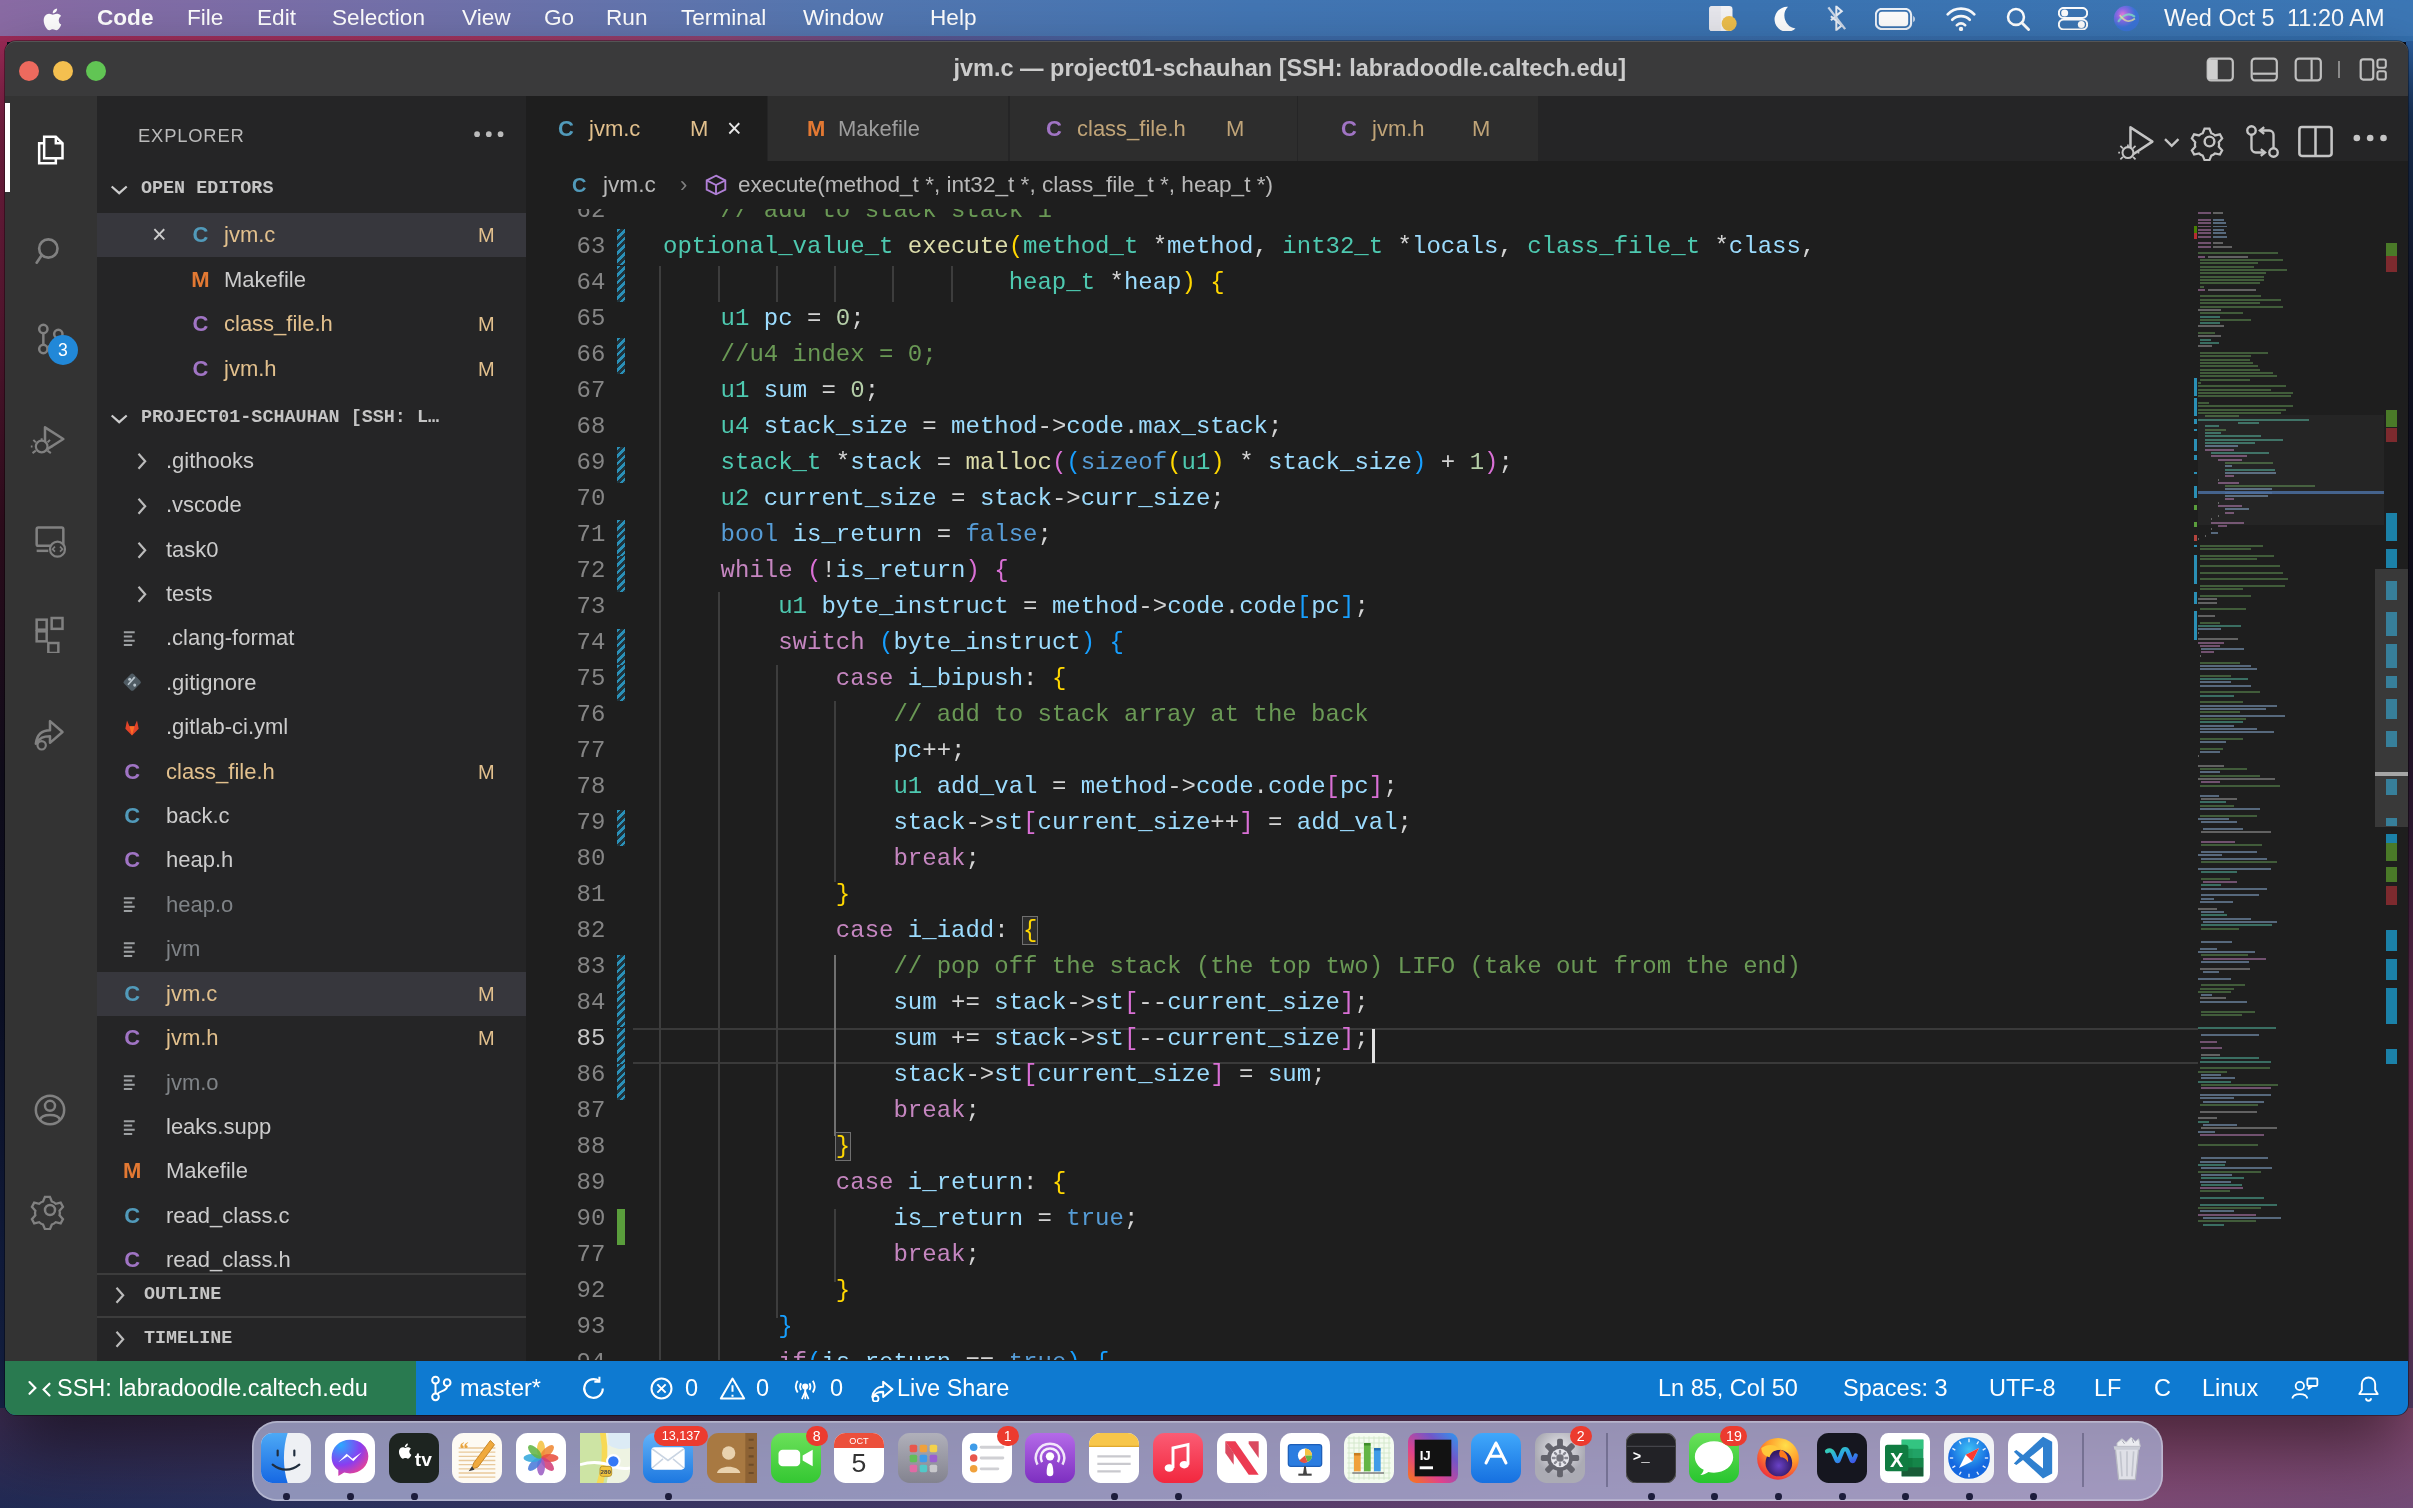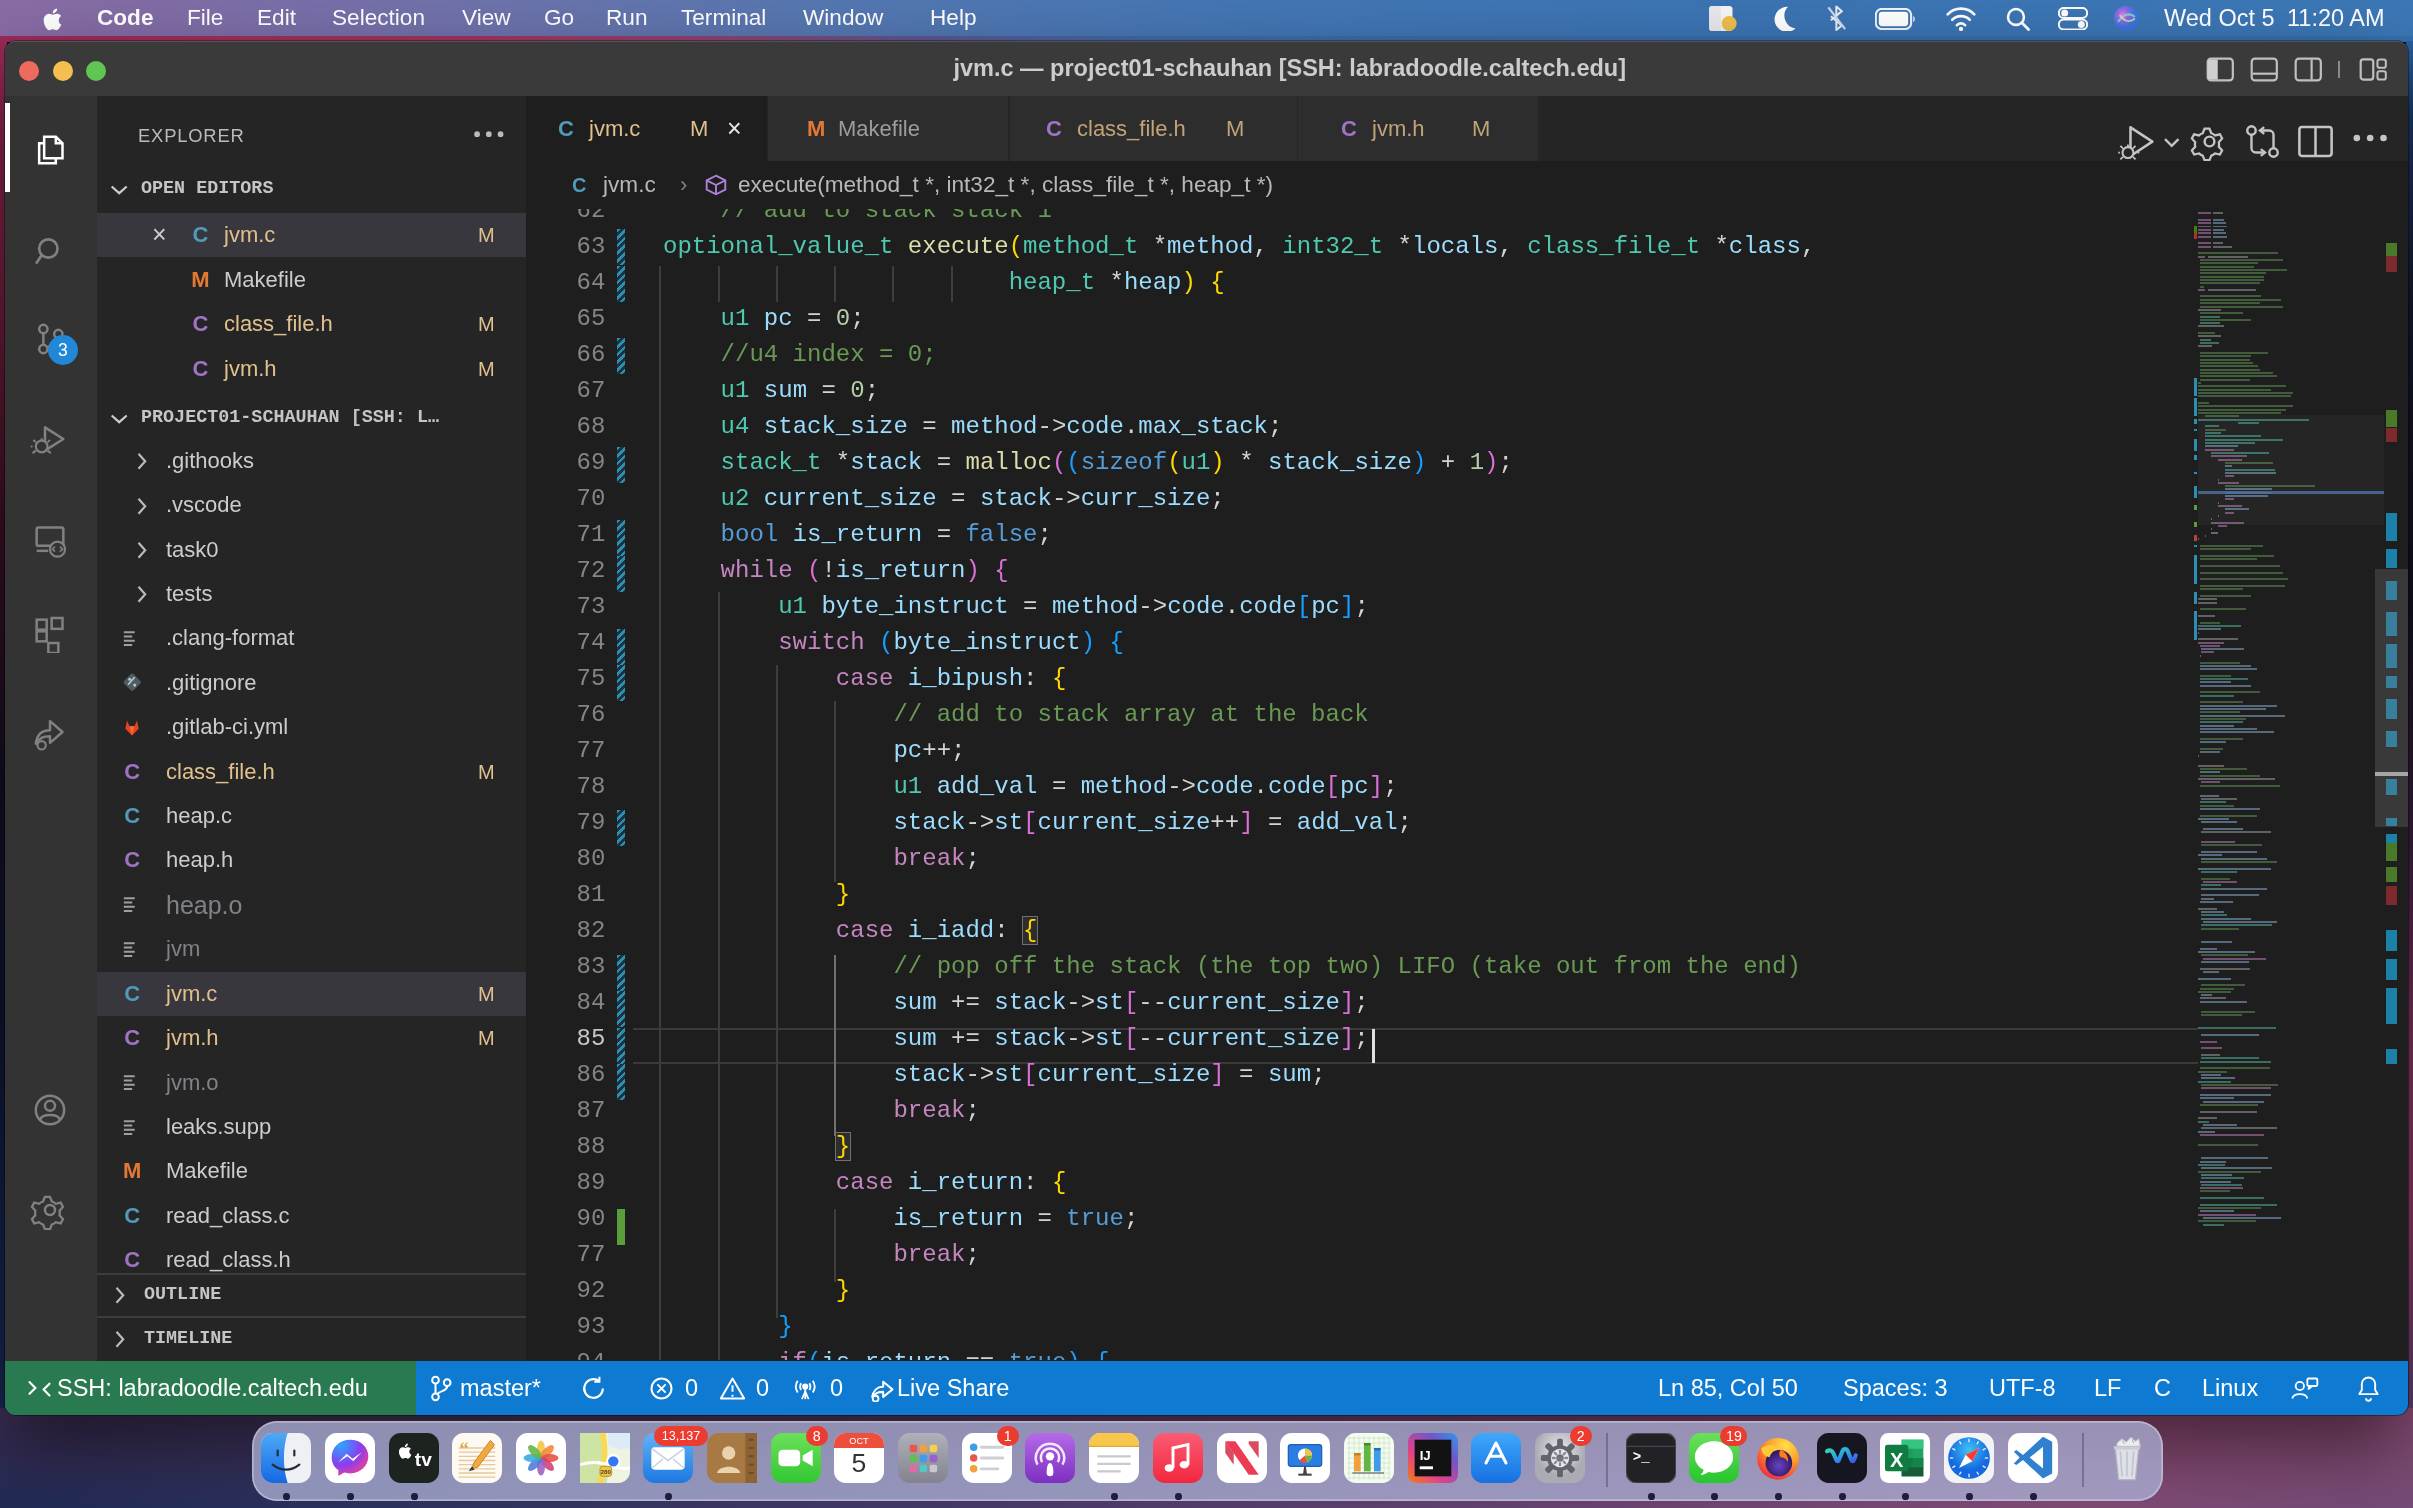--- a/index.html
+++ b/index.html
@@ -279,29 +279,29 @@
       <div class="abs" style="left:69px;top:565px;height:44px;line-height:44px;font-size:22px;color:#cccccc">.gitignore</div>
       <svg class="abs" style="left:25px;top:622px" width="20" height="18.4" viewBox="0 0 24 22">
         <path d="M12 21 L4 13 L6 3 L9 10 h6 L18 3 L20 13 z" fill="#e24329"></path>
         <path d="M12 21 L9 10 h6 z" fill="#fc6d26"></path>
       </svg>
       <div class="abs" style="left:69px;top:609px;height:44px;line-height:44px;font-size:22px;color:#cccccc">.gitlab-ci.yml</div>
       <div class="abs" style="left:22.6px;top:654px;width:25px;height:44px;line-height:44px;font-weight:700;font-size:22px;color:#a074c4;text-align:center">C</div>
       <div class="abs" style="left:69px;top:654px;height:44px;line-height:44px;font-size:22px;color:#e2c08d">class_file.h</div>
       <div class="abs sb-badge" style="left:381px;top:654px;height:44px;line-height:44px;">M</div>
       <div class="abs" style="left:22.6px;top:698px;width:25px;height:44px;line-height:44px;font-weight:700;font-size:22px;color:#519aba;text-align:center">C</div>
-      <div class="abs" style="left:69px;top:698px;height:44px;line-height:44px;font-size:22px;color:#cccccc">heap.c</div>
+      <div class="abs" style="left:69px;top:698px;height:44px;line-height:44px;font-size:22px;color:#cccccc">back.c</div>
       <div class="abs" style="left:22.6px;top:742px;width:25px;height:44px;line-height:44px;font-weight:700;font-size:22px;color:#a074c4;text-align:center">C</div>
       <div class="abs" style="left:69px;top:742px;height:44px;line-height:44px;font-size:22px;color:#cccccc">heap.h</div>
       <svg class="abs" style="left:26px;top:799px" width="18.4" height="18.4" viewBox="0 0 22 22">
         <g stroke="#9da0a2" stroke-width="2.4">
           <path d="M1 4 h13 M1 9 h10 M1 14 h13 M1 19 h10"></path>
         </g>
       </svg>
-      <div class="abs" style="left:69px;top:787px;height:44px;line-height:44px;font-size:25px;color:#7f8387">heap.o</div>
+      <div class="abs" style="left:69px;top:787px;height:44px;line-height:44px;font-size:22px;color:#7f8387">heap.o</div>
       <svg class="abs" style="left:26px;top:844px" width="18.4" height="18.4" viewBox="0 0 22 22">
         <g stroke="#9da0a2" stroke-width="2.4">
           <path d="M1 4 h13 M1 9 h10 M1 14 h13 M1 19 h10"></path>
         </g>
       </svg>
       <div class="abs" style="left:69px;top:831px;height:44px;line-height:44px;font-size:22px;color:#7f8387">jvm</div>
       <div class="abs" style="left:0;top:876px;width:429px;height:44px;background:#37373d"></div>
       <div class="abs" style="left:22.6px;top:876px;width:25px;height:44px;line-height:44px;font-weight:700;font-size:22px;color:#519aba;text-align:center">C</div>
       <div class="abs" style="left:69px;top:876px;height:44px;line-height:44px;font-size:22px;color:#e2c08d">jvm.c</div>
       <div class="abs sb-badge" style="left:381px;top:876px;height:44px;line-height:44px;">M</div>

